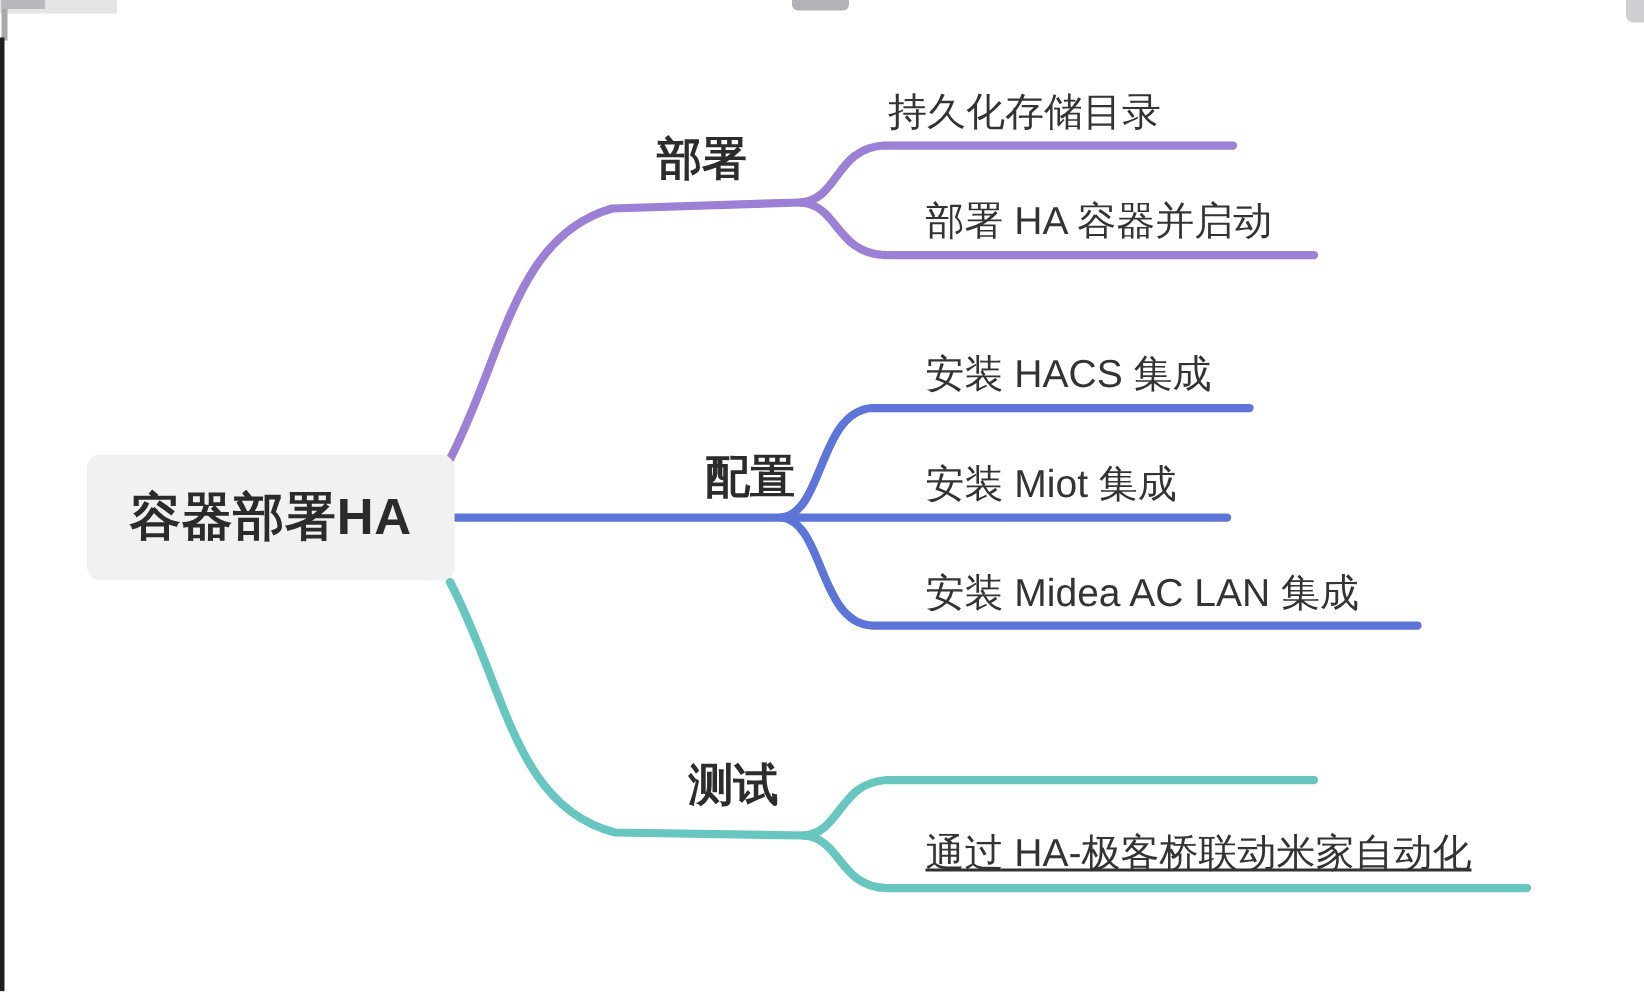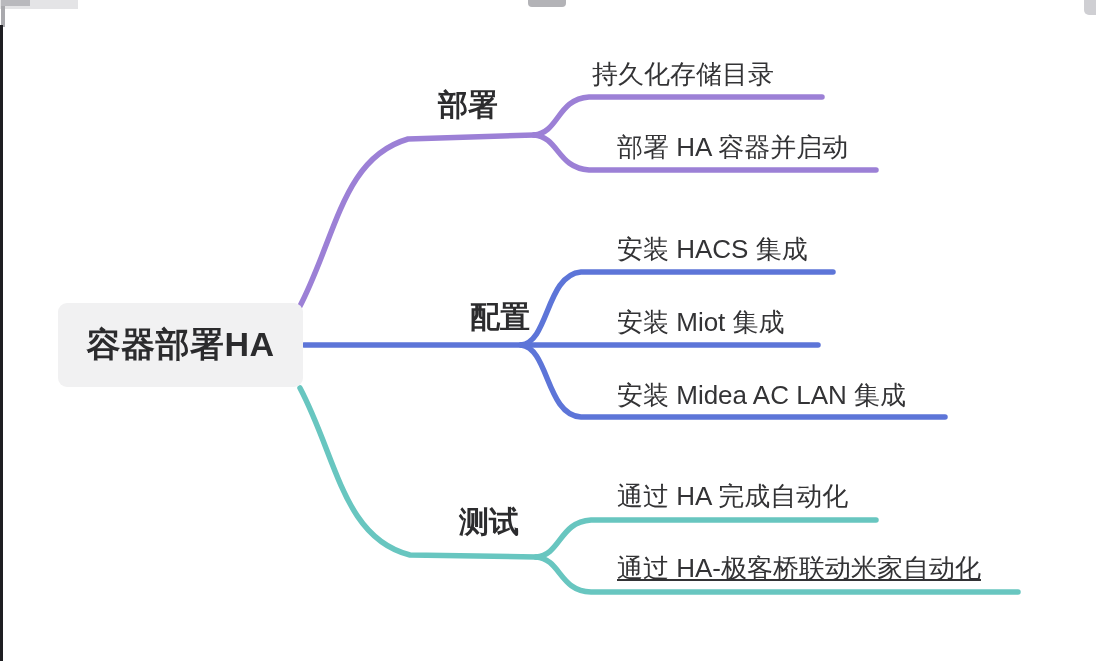--- a/index.html
+++ b/index.html
@@ -41,21 +41,20 @@
     color: #2b2b2d;
     letter-spacing: 0.5px;
     cursor: default;
     text-align: right;
   }
   .branch-label {
     font-size: 30px;
     font-weight: bold;
     line-height: 32px;
     color: #2c2c2e;
-    font-family: Liberation Mono, monospace;
   }
   .child-topic {
     font-size: 26px;
     font-weight: 400;
     line-height: 28px;
     color: #333335;
   }
   
   .artifact { position: absolute; pointer-events: none; }
   .art-left-edge   { left: 0; top: 25px; width: 3px; height: 636px; background: #1e1e22; }
@@ -93,21 +92,20 @@
   <div class="label branch-label" style="left:438px; top:303px;margin-left:32px;">配置</div>
   <div class="label branch-label" style="left:459px; top:508px;">测试</div>
 
   <div class="label child-topic" style="left:592px; top:60px;">持久化存储目录</div>
   <div class="label child-topic" style="left:617px; top:235px;">安装 HACS 集成</div>
 
   <div class="label child-topic" style="left:617px; top:133px;">部署 HA 容器并启动</div>
   <div class="label child-topic" style="left:617px; top:381px;">安装 Midea AC LAN 集成</div>
   <div class="label child-topic" style="left:617px; top:308px;">安装 Miot 集成</div>
 
-  <div class="label child-topic" style="left:617px; top:482px;">通过 HA 完成自动化</div>
   <div class="label child-topic" style="left:617px; top:554px;text-decoration:underline;">通过 HA-极客桥联动米家自动化</div>
 
   <div class="artifact art-tl-smudge"></div>
   <div class="artifact art-tl-v"></div>
   <div class="artifact art-tl-h"></div>
   <div class="artifact art-tm-smudge"></div>
   <div class="artifact art-tr-smudge"></div>
   <div class="artifact art-left-edge"></div>
 
 </div>

